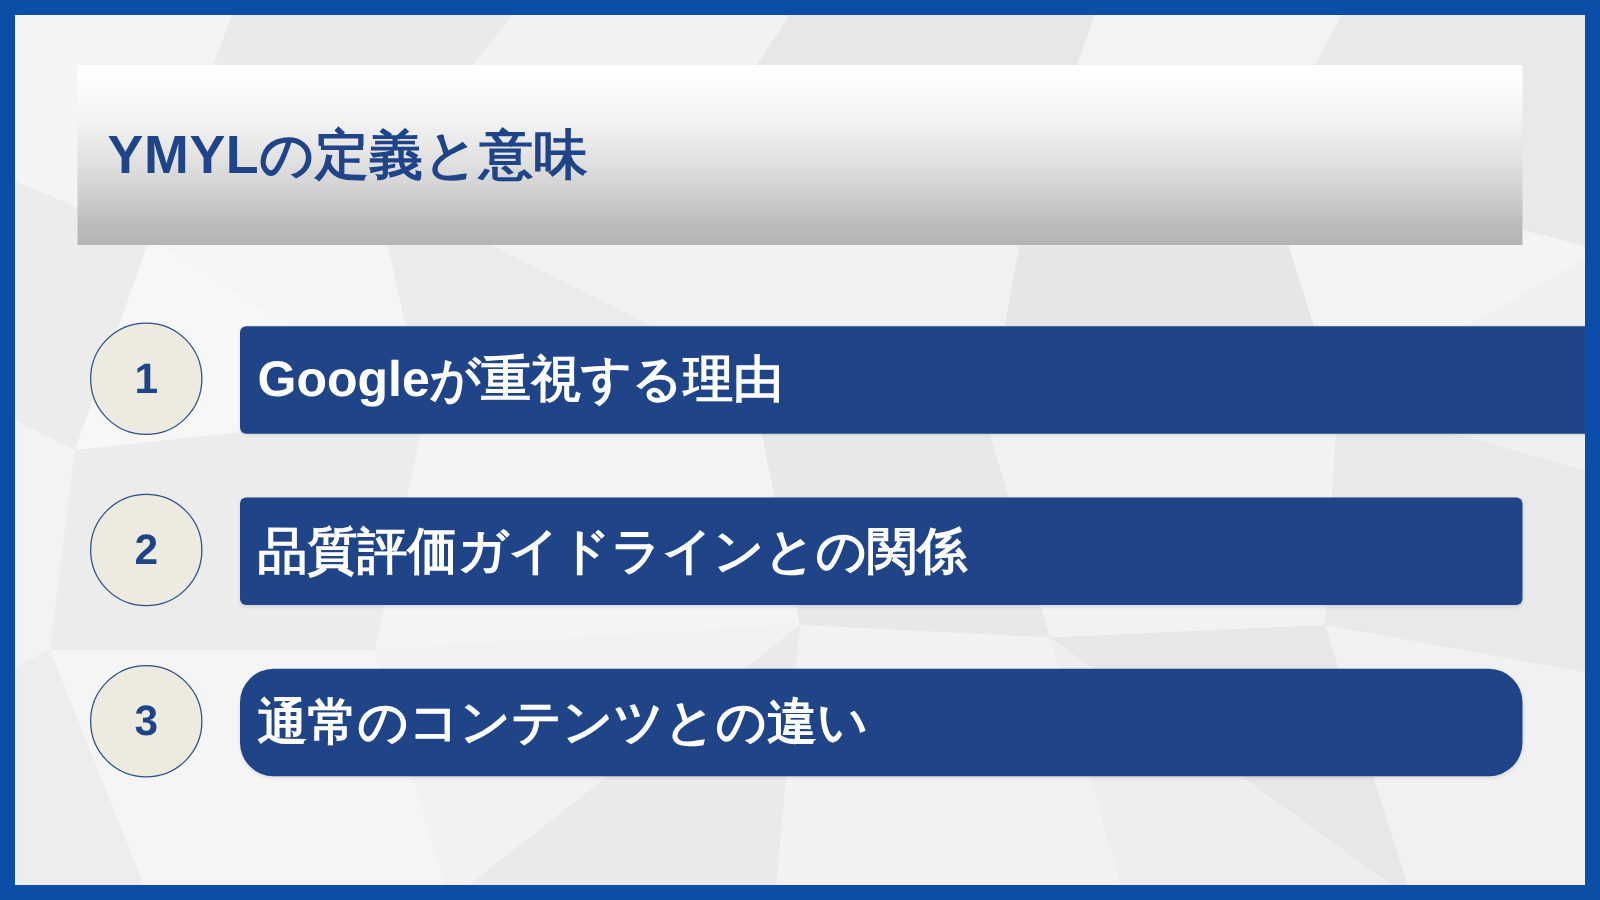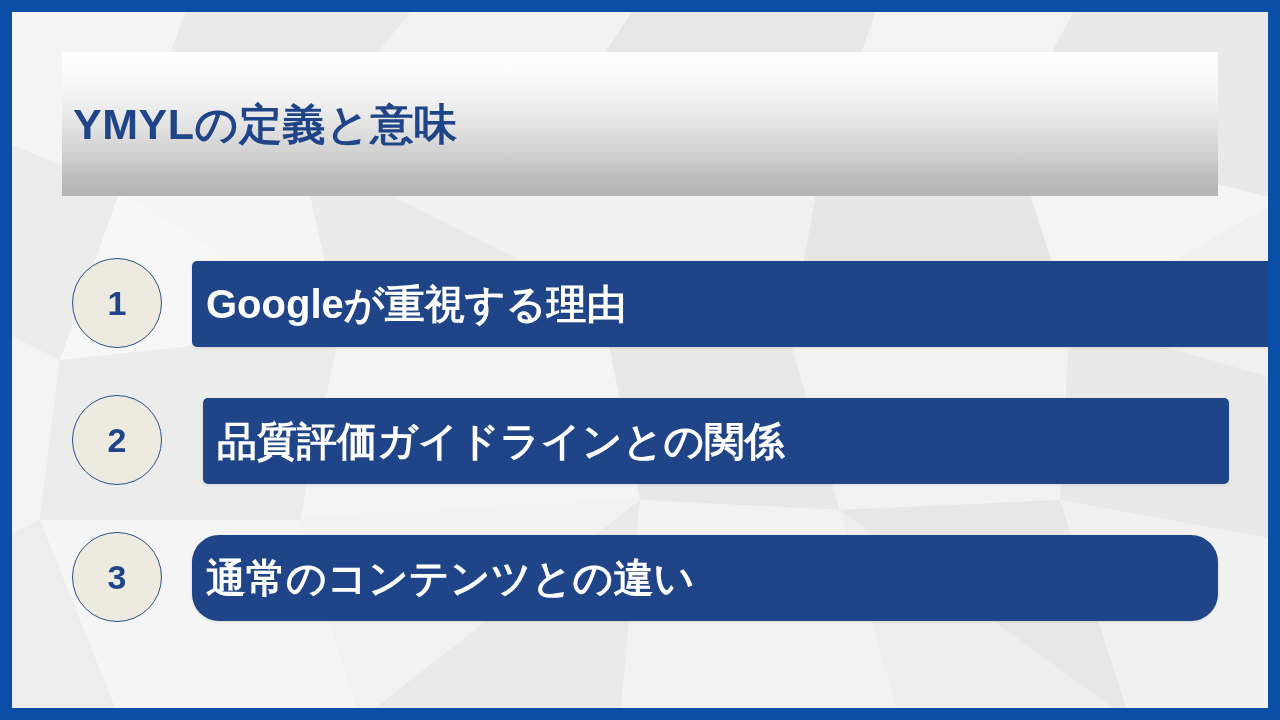--- a/index.html
+++ b/index.html
@@ -27,21 +27,21 @@
   #title-bar {
     position:absolute; left:62px; top:52px;
     width:1156px; height:144px;
     background:linear-gradient(to bottom,
         #ffffff 0%, #fbfbfb 14%, #f1f1f1 33%,
         #e2e2e2 52%, #cfcfcf 72%, #bcbcbc 88%, #b4b4b4 100%);
     z-index:2;
     display:flex; align-items:center;
   }
   #title-text {
-    margin-left:11px;
+    margin-left:24px;
     font-size:43px;
     font-weight:bold;
     color:#1F4487;
     letter-spacing:0.5px;
     line-height:1;
     white-space:nowrap;
   }
   
   .row {
     position:absolute;
@@ -131,21 +131,21 @@
     </div>
     <div class="row-bar" style="width:1128px;">
       <span class="row-bar-label">Googleが重視する理由</span>
     </div>
   </div>
 
   <div class="row" style="top:395px;">
     <div class="row-num-circle">
       <span class="row-num-text">2</span>
     </div>
-    <div class="row-bar" style="width:1026px;margin-left:11px;">
+    <div class="row-bar" style="width:1026px;">
       <span class="row-bar-label">品質評価ガイドラインとの関係</span>
     </div>
   </div>
 
   <div class="row" style="top:532px;">
     <div class="row-num-circle">
       <span class="row-num-text">3</span>
     </div>
     <div class="row-bar" style="width:1026px;border-radius:27px;">
       <span class="row-bar-label">通常のコンテンツとの違い</span>

